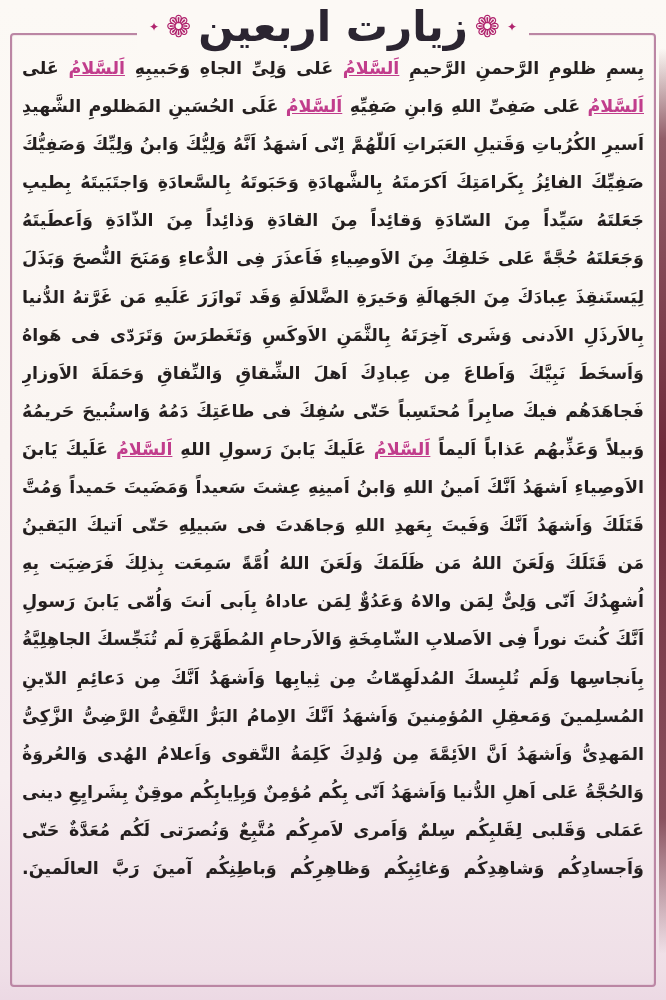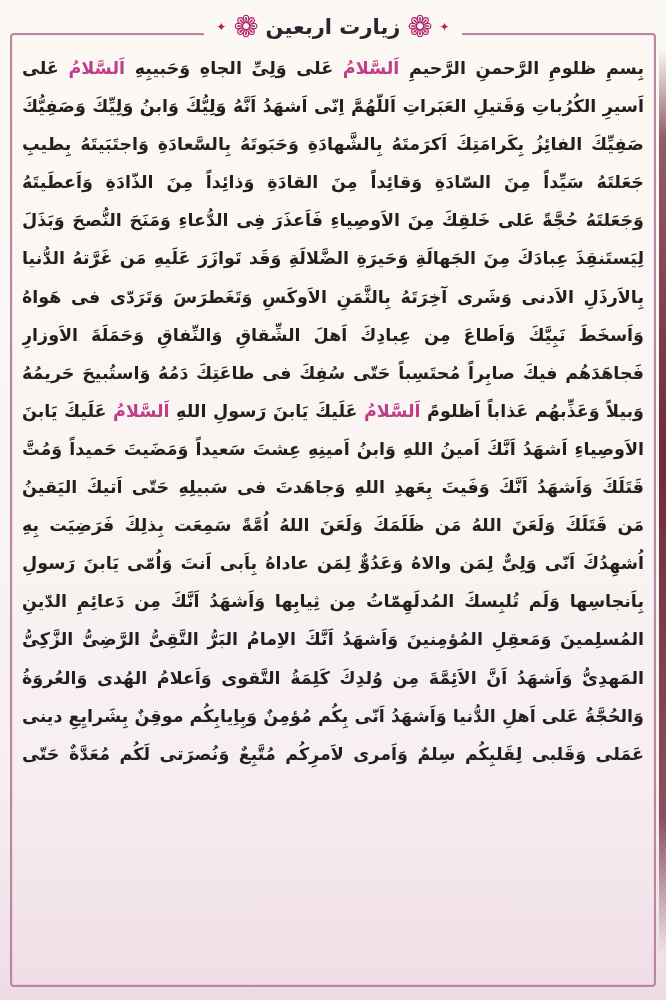--- a/index.html
+++ b/index.html
@@ -19,66 +19,69 @@
   }
   .header{
     position:absolute;top:2px;left:0;width:100%;height:50px;
     display:flex;align-items:center;justify-content:center;z-index:3;
   }
   .title-group{
     display:flex;align-items:center;gap:7px;
     background:#fcf9f5;padding:0 12px;
   }
   .title{
-    font-size:21px;font-weight:bold;color:#2b2531;direction:rtl;
+    font-size:42px;font-weight:bold;color:#2b2531;direction:rtl;
     letter-spacing:0;line-height:46px;
   }
   .ornament{color:var(--ornament,#b0246e);font-size:30px;line-height:30px;}
   .orn-tail{color:var(--ornament,#b0246e);font-size:12px;line-height:12px;}
   .text-area{
     position:absolute;top:49px;left:22px;width:622px;direction:rtl;z-index:2;
   }
   .line{
     font-size:17.5px;line-height:38.1px;height:38.1px;overflow:hidden;
     color:var(--text,#241f1f);
     text-align:justify;-moz-text-align-last:justify;text-align-last:justify;
     font-weight:bold;
   }
-  .line .hl{color:var(--highlight,#c13d8c);}
+  .line .hl{color:var(--highlight,#c13d8c);text-decoration:underline;}
 </style>
 </head>
 <body>
 
 <div class="page-edge"></div>
 
 <div class="frame"></div>
 
 <div class="header">
   <div class="title-group">
     <span class="orn-tail">✦</span>
     <span class="ornament">❁</span>
     <span class="title">زيارت اربعين</span>
     <span class="ornament">❁</span>
     <span class="orn-tail">✦</span>
   </div>
 </div>
 
 <div class="text-area">
     <div class="line"><span class="">بِسمِ ظلومِ الرَّحمنِ الرَّحيمِ </span><span class="hl">اَلسَّلامُ</span><span class=""> عَلى وَلِىِّ الجاهِ وَحَبيبِهِ </span><span class="hl">اَلسَّلامُ</span><span class=""> عَلى خَليلِ اللهِ وَنَجيبِهِ</span></div>
+    <div class="line"><span class="hl">اَلسَّلامُ</span><span class=""> عَلى صَفِىِّ اللهِ وَابنِ صَفِيِّهِ </span><span class="hl">اَلسَّلامُ</span><span class=""> عَلَى الحُسَينِ المَظلومِ الشَّهيدِ </span></div>
     <div class="line"><span class="">اَسيرِ الكُرُباتِ وَقَتيلِ العَبَراتِ اَللّهُمَّ اِنّى اَشهَدُ اَنَّهُ وَلِيُّكَ وَابنُ وَلِيِّكَ وَصَفِيُّكَ وَابنُ</span></div>
     <div class="line"><span class="">صَفِيِّكَ الفائِزُ بِكَرامَتِكَ اَكرَمتَهُ بِالشَّهادَةِ وَحَبَوتَهُ بِالسَّعادَةِ وَاجتَبَيتَهُ بِطيبِ الوِلادَةِ وَ</span></div>
     <div class="line"><span class="">جَعَلتَهُ سَيِّداً مِنَ السّادَةِ وَقائِداً مِنَ القادَةِ وَذائِداً مِنَ الذّادَةِ وَاَعطَيتَهُ مَواريثَ الاَنبِياءِ</span></div>
     <div class="line"><span class="">وَجَعَلتَهُ حُجَّةً عَلى خَلقِكَ مِنَ الاَوصِياءِ فَاَعذَرَ فِى الدُّعاءِ وَمَنَحَ النُّصحَ وَبَذَلَ مُهجَتَهُ فيكَ</span></div>
     <div class="line"><span class="">لِيَستَنقِذَ عِبادَكَ مِنَ الجَهالَةِ وَحَيرَةِ الضَّلالَةِ وَقَد تَوازَرَ عَلَيهِ مَن غَرَّتهُ الدُّنيا وَباعَ حَظَّهُ</span></div>
     <div class="line"><span class="">بِالاَرذَلِ الاَدنى وَشَرى آخِرَتَهُ بِالثَّمَنِ الاَوكَسِ وَتَغَطرَسَ وَتَرَدّى فى هَواهُ وَاَسخَطَكَ</span></div>
     <div class="line"><span class="">وَاَسخَطَ نَبِيَّكَ وَاَطاعَ مِن عِبادِكَ اَهلَ الشِّقاقِ وَالنِّفاقِ وَحَمَلَةَ الاَوزارِ المُستَوجِبينَ النّارَ</span></div>
     <div class="line"><span class="">فَجاهَدَهُم فيكَ صابِراً مُحتَسِباً حَتّى سُفِكَ فى طاعَتِكَ دَمُهُ وَاستُبيحَ حَريمُهُ اَللّهُمَّ فَالعَنهُم لَعناً</span></div>
-    <div class="line"><span class="">وَبيلاً وَعَذِّبهُم عَذاباً اَظلومً </span><span class="hl">اَلسَّلامُ</span><span class=""> عَلَيكَ يَابنَ رَسولِ اللهِ </span><span class="hl">اَلسَّلامُ</span><span class=""> عَلَيكَ يَابنَ سَيِّدِ</span></div>
+    <div class="line"><span class="">وَبيلاً وَعَذِّبهُم عَذاباً اَليماً </span><span class="hl">اَلسَّلامُ</span><span class=""> عَلَيكَ يَابنَ رَسولِ اللهِ </span><span class="hl">اَلسَّلامُ</span><span class=""> عَلَيكَ يَابنَ سَيِّدِ</span></div>
     <div class="line"><span class="">الاَوصِياءِ اَشهَدُ اَنَّكَ اَمينُ اللهِ وَابنُ اَمينِهِ عِشتَ سَعيداً وَمَضَيتَ حَميداً وَمُتَّ فَقيداً</span></div>
     <div class="line"><span class="">قَتَلَكَ وَاَشهَدُ اَنَّكَ وَفَيتَ بِعَهدِ اللهِ وَجاهَدتَ فى سَبيلِهِ حَتّى اَتيكَ اليَقينُ فَلَعَنَ اللهُ</span></div>
     <div class="line"><span class="">مَن قَتَلَكَ وَلَعَنَ اللهُ مَن ظَلَمَكَ وَلَعَنَ اللهُ اُمَّةً سَمِعَت بِذلِكَ فَرَضِيَت بِهِ اَللّهُمَّ اِنّى</span></div>
     <div class="line"><span class="">اُشهِدُكَ اَنّى وَلِىٌّ لِمَن والاهُ وَعَدُوٌّ لِمَن عاداهُ بِاَبى اَنتَ وَاُمّى يَابنَ رَسولِ اللهِ اَشهَدُ</span></div>
+    <div class="line"><span class="">اَنَّكَ كُنتَ نوراً فِى الاَصلابِ الشّامِخَةِ وَالاَرحامِ المُطَهَّرَةِ لَم تُنَجِّسكَ الجاهِلِيَّةُ</span></div>
     <div class="line"><span class="">بِاَنجاسِها وَلَم تُلبِسكَ المُدلَهِمّاتُ مِن ثِيابِها وَاَشهَدُ اَنَّكَ مِن دَعائِمِ الدّينِ وَاَركانِ</span></div>
     <div class="line"><span class="">المُسلِمينَ وَمَعقِلِ المُؤمِنينَ وَاَشهَدُ اَنَّكَ الاِمامُ البَرُّ التَّقِىُّ الرَّضِىُّ الزَّكِىُّ الهادِى</span></div>
     <div class="line"><span class="">المَهدِىُّ وَاَشهَدُ اَنَّ الاَئِمَّةَ مِن وُلدِكَ كَلِمَةُ التَّقوى وَاَعلامُ الهُدى وَالعُروَةُ الوُثقى</span></div>
     <div class="line"><span class="">وَالحُجَّةُ عَلى اَهلِ الدُّنيا وَاَشهَدُ اَنّى بِكُم مُؤمِنٌ وَبِاِيابِكُم موقِنٌ بِشَرايِعِ دينى وَخَواتيمِ</span></div>
     <div class="line"><span class="">عَمَلى وَقَلبى لِقَلبِكُم سِلمٌ وَاَمرى لاَمرِكُم مُتَّبِعٌ وَنُصرَتى لَكُم مُعَدَّةٌ حَتّى يَاذَنَ</span></div>
+    <div class="line"><span class="">وَاَجسادِكُم وَشاهِدِكُم وَغائِبِكُم وَظاهِرِكُم وَباطِنِكُم آمينَ رَبَّ العالَمينَ.</span></div>
   </div>
 
 </body></html>

